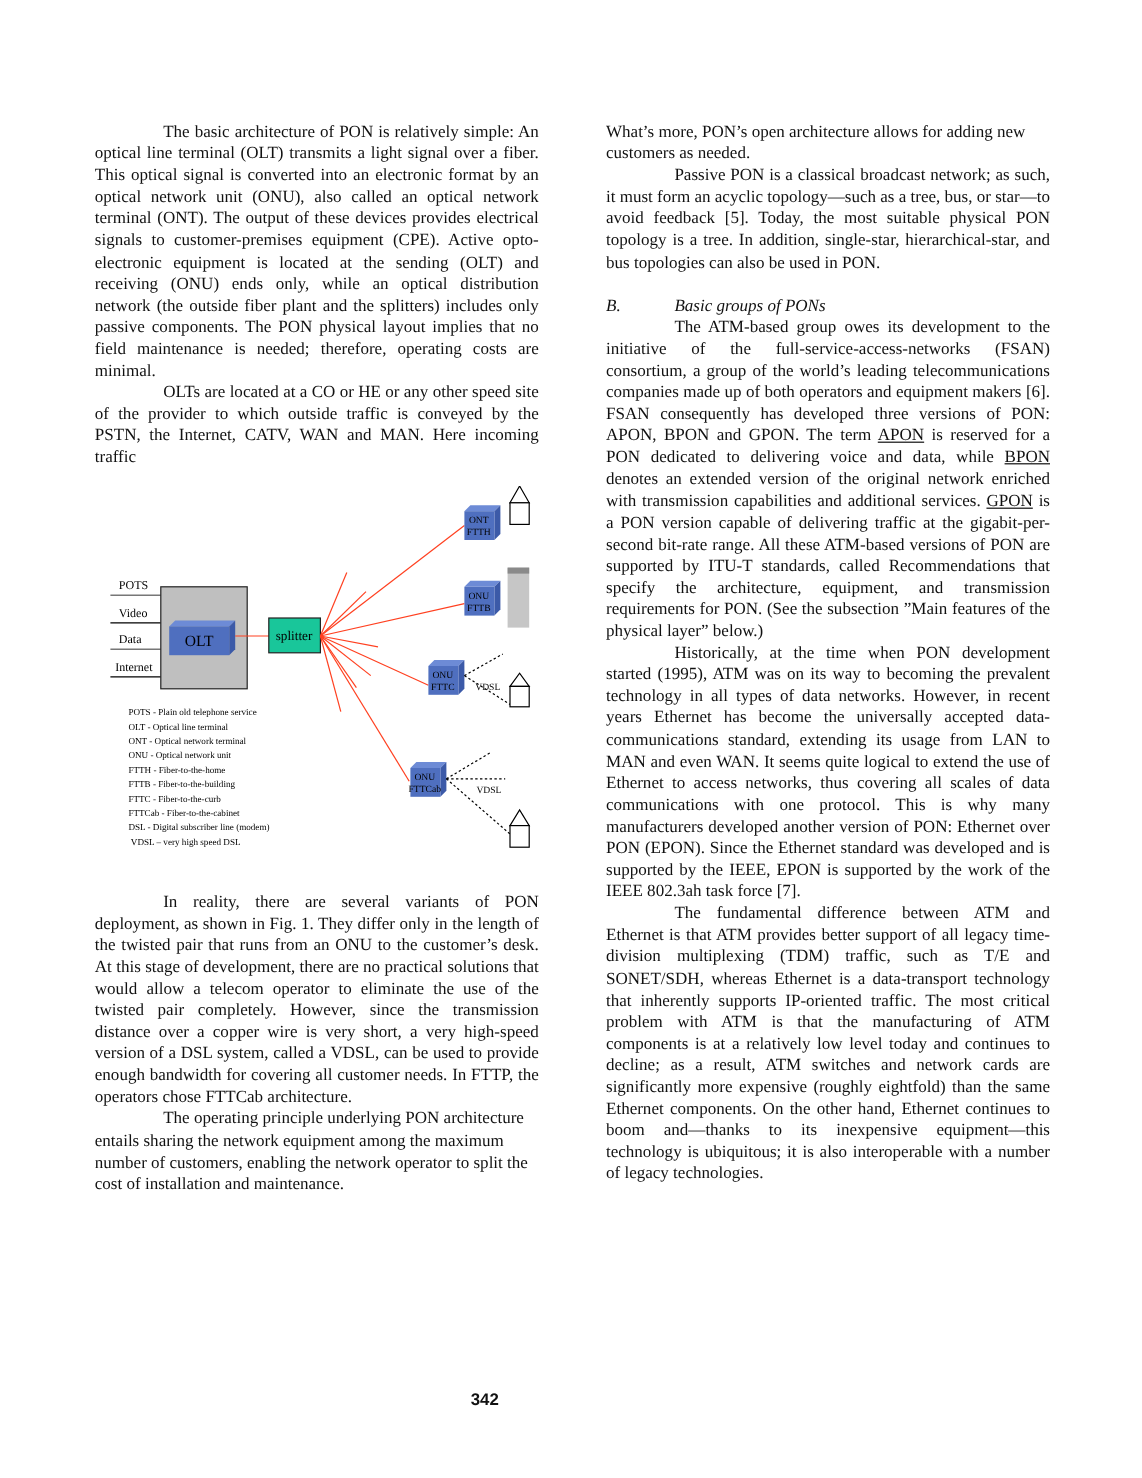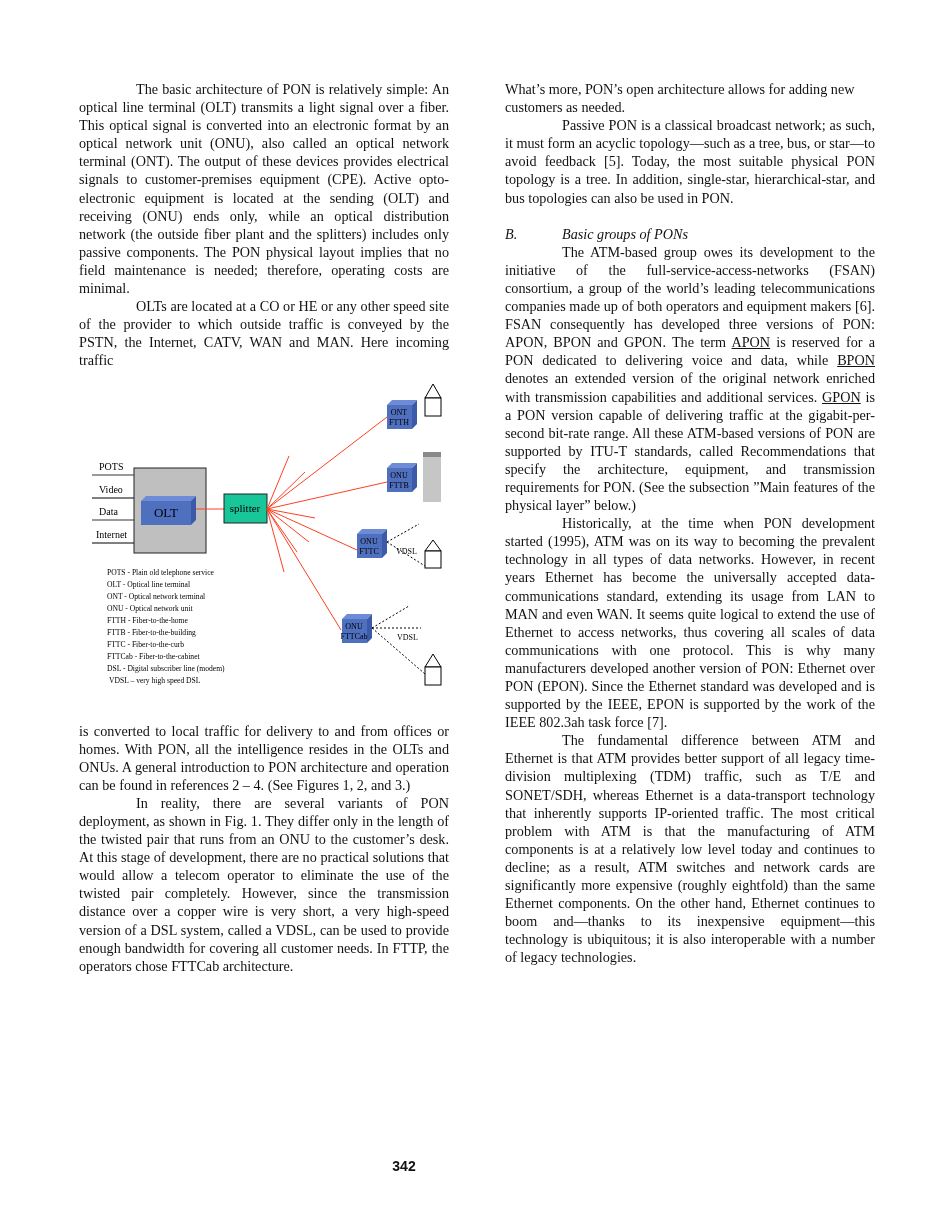--- a/index.html
+++ b/index.html
@@ -1,17 +1,17 @@
 <!DOCTYPE html>
 <html><head>
 <meta charset="utf-8">
 <style>
   html, body { margin:0; padding:0; background:#fff; }
   body { width:952px; height:1232px; position:relative; font-family:"Liberation Serif", serif; color:#111; }
-  .col { position:absolute; top:80px; width:370px; font-size:14.2px; line-height:18.1px; text-align:justify; }
+  .col { position:absolute; top:101px; width:370px; font-size:14.2px; line-height:18.1px; text-align:justify; }
   .col p { margin:0; }
   .ind { text-indent:57px; }
   .left { left:79px; }
   .right { left:505px; }
   .gap { height:18px; }
   .sec { font-style:italic; display:flex; }
   .sec .num { width:57px; }
   .fig { position:relative; width:370px; height:320px; margin:14px 0 0 0; }
   .cap { margin-top:0; }
   .u { text-decoration:underline; }
@@ -118,22 +118,22 @@
         <text x="28" y="251">FTTB - Fiber-to-the-building</text>
         <text x="28" y="263">FTTC - Fiber-to-the-curb</text>
         <text x="28" y="275">FTTCab - Fiber-to-the-cabinet</text>
         <text x="28" y="287">DSL - Digital subscriber line (modem)</text>
         <text x="30" y="299">VDSL – very high speed DSL</text>
       </g>
     </svg>
   </div>
 
   <div class="gap"></div>
-  <p>is converted to local traffic for delivery to and from offices or homes. With PON, all the intelligence resides in the OLTs and ONUs. A general introduction to PON architecture and operation can be found in references 2 – 4. (See Figures 1, 2, and 3.)</p>
   <p class="ind">In reality, there are several variants of PON deployment, as shown in Fig. 1. They differ only in the length of the twisted pair that runs from an ONU to the customer’s desk. At this stage of development, there are no practical solutions that would allow a telecom operator to eliminate the use of the twisted pair completely. However, since the transmission distance over a copper wire is very short, a very high-speed version of a DSL system, called a VDSL, can be used to provide enough bandwidth for covering all customer needs. In FTTP, the operators chose FTTCab architecture.</p>
+  <p class="ind" style="text-align:left">The operating principle underlying PON architecture entails sharing the network equipment among the maximum number of customers, enabling the network operator to split the cost of installation and maintenance.</p>
 </div>
 
 <div class="col right">
   <p style="text-align:left">What’s more, PON’s open architecture allows for adding new customers as needed.</p>
   <p class="ind">Passive PON is a classical broadcast network; as such, it must form an acyclic topology—such as a tree, bus, or star—to avoid feedback [5]. Today, the most suitable physical PON topology is a tree. In addition, single-star, hierarchical-star, and bus topologies can also be used in PON.</p>
   <div class="gap"></div>
   <div class="sec">
     <span class="num">B.</span>
     <span>Basic groups of PONs</span>
   </div>

